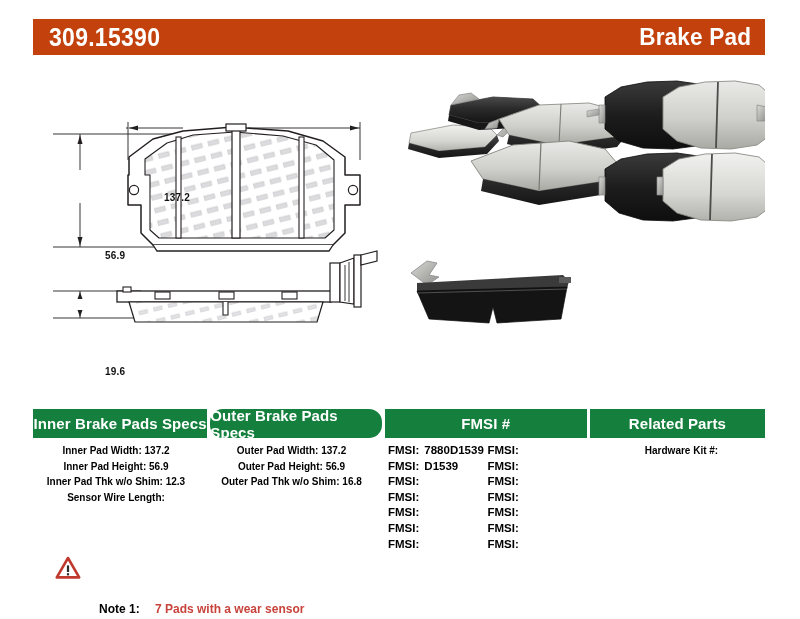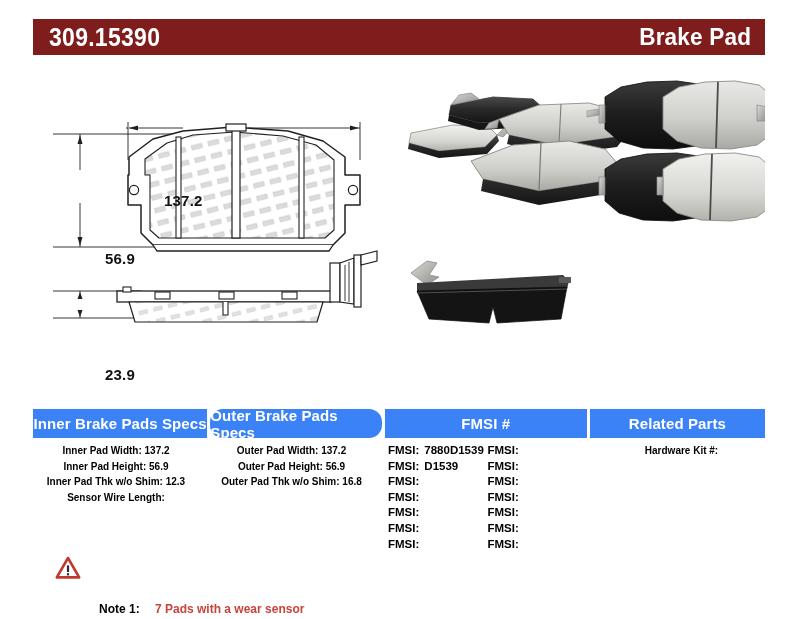--- a/index.html
+++ b/index.html
@@ -16,21 +16,21 @@
     overflow: hidden;
   }
 
   
   .header-bar {
     position: absolute;
     left: 33px;
     top: 19px;
     width: 732px;
     height: 36px;
-    background: #7f1d1d;
+    background: #c2410c;
     display: flex;
     align-items: center;
     justify-content: space-between;
     box-sizing: border-box;
     padding: 0 14px 0 16px;
   }
   .header-bar .part-number {
     color: #ffffff;
     font-size: 25px;
     font-weight: bold;
@@ -60,21 +60,21 @@
   .photo-area {
     position: absolute;
     left: 393px;
     top: 75px;
     width: 372px;
     height: 300px;
   }
 
   .dim-label {
     position: absolute;
-    font-size: 15px;
+    font-size: 10px;
     font-weight: bold;
     color: #111;
     letter-spacing: 0.2px;
   }
   #dim-width  { left: 131px; top: 117px; }
   #dim-height { left: 72px;  top: 175px; }
   #dim-thk    { left: 72px;  top: 291px; }
 
   
   .spec-table {
@@ -82,21 +82,21 @@
     left: 33px;
     top: 409px;
     width: 732px;
   }
   .table-head-row {
     display: flex;
     height: 29px;
     gap: 3px;
   }
   .th {
-    background: #3b82f6;
+    background: #15803d;
     color: #ffffff;
     font-size: 15px;
     font-weight: bold;
     display: flex;
     align-items: center;
     justify-content: center;
     letter-spacing: 0.1px;
     box-sizing: border-box;
   }
   .th.col-inner  { width: 175px; }
@@ -160,21 +160,21 @@
 
 <div class="header-bar">
   <span class="part-number">309.15390</span>
   <span class="product-type">Brake Pad</span>
 </div>
 
 <div class="drawing-area">
 
   <span class="dim-label" id="dim-width">137.2</span>
   <span class="dim-label" id="dim-height">56.9</span>
-  <span class="dim-label" id="dim-thk">23.9</span>
+  <span class="dim-label" id="dim-thk">19.6</span>
 
   <svg width="360" height="300" viewBox="0 0 360 300">
     <defs>
       <pattern id="hatchPat" width="17" height="13" patternUnits="userSpaceOnUse" patternTransform="rotate(-14)">
         <rect width="17" height="13" fill="#ffffff"></rect>
         <rect x="0" y="3" width="11" height="4.2" fill="#dcdcde"></rect>
         <rect x="0" y="3" width="11" height="4.2" fill="none" stroke="#b9b9bd" stroke-width="0.5"></rect>
       </pattern>
       <pattern id="hatchPat2" width="15" height="12" patternUnits="userSpaceOnUse" patternTransform="rotate(-14)">
         <rect width="15" height="12" fill="#ffffff"></rect>

